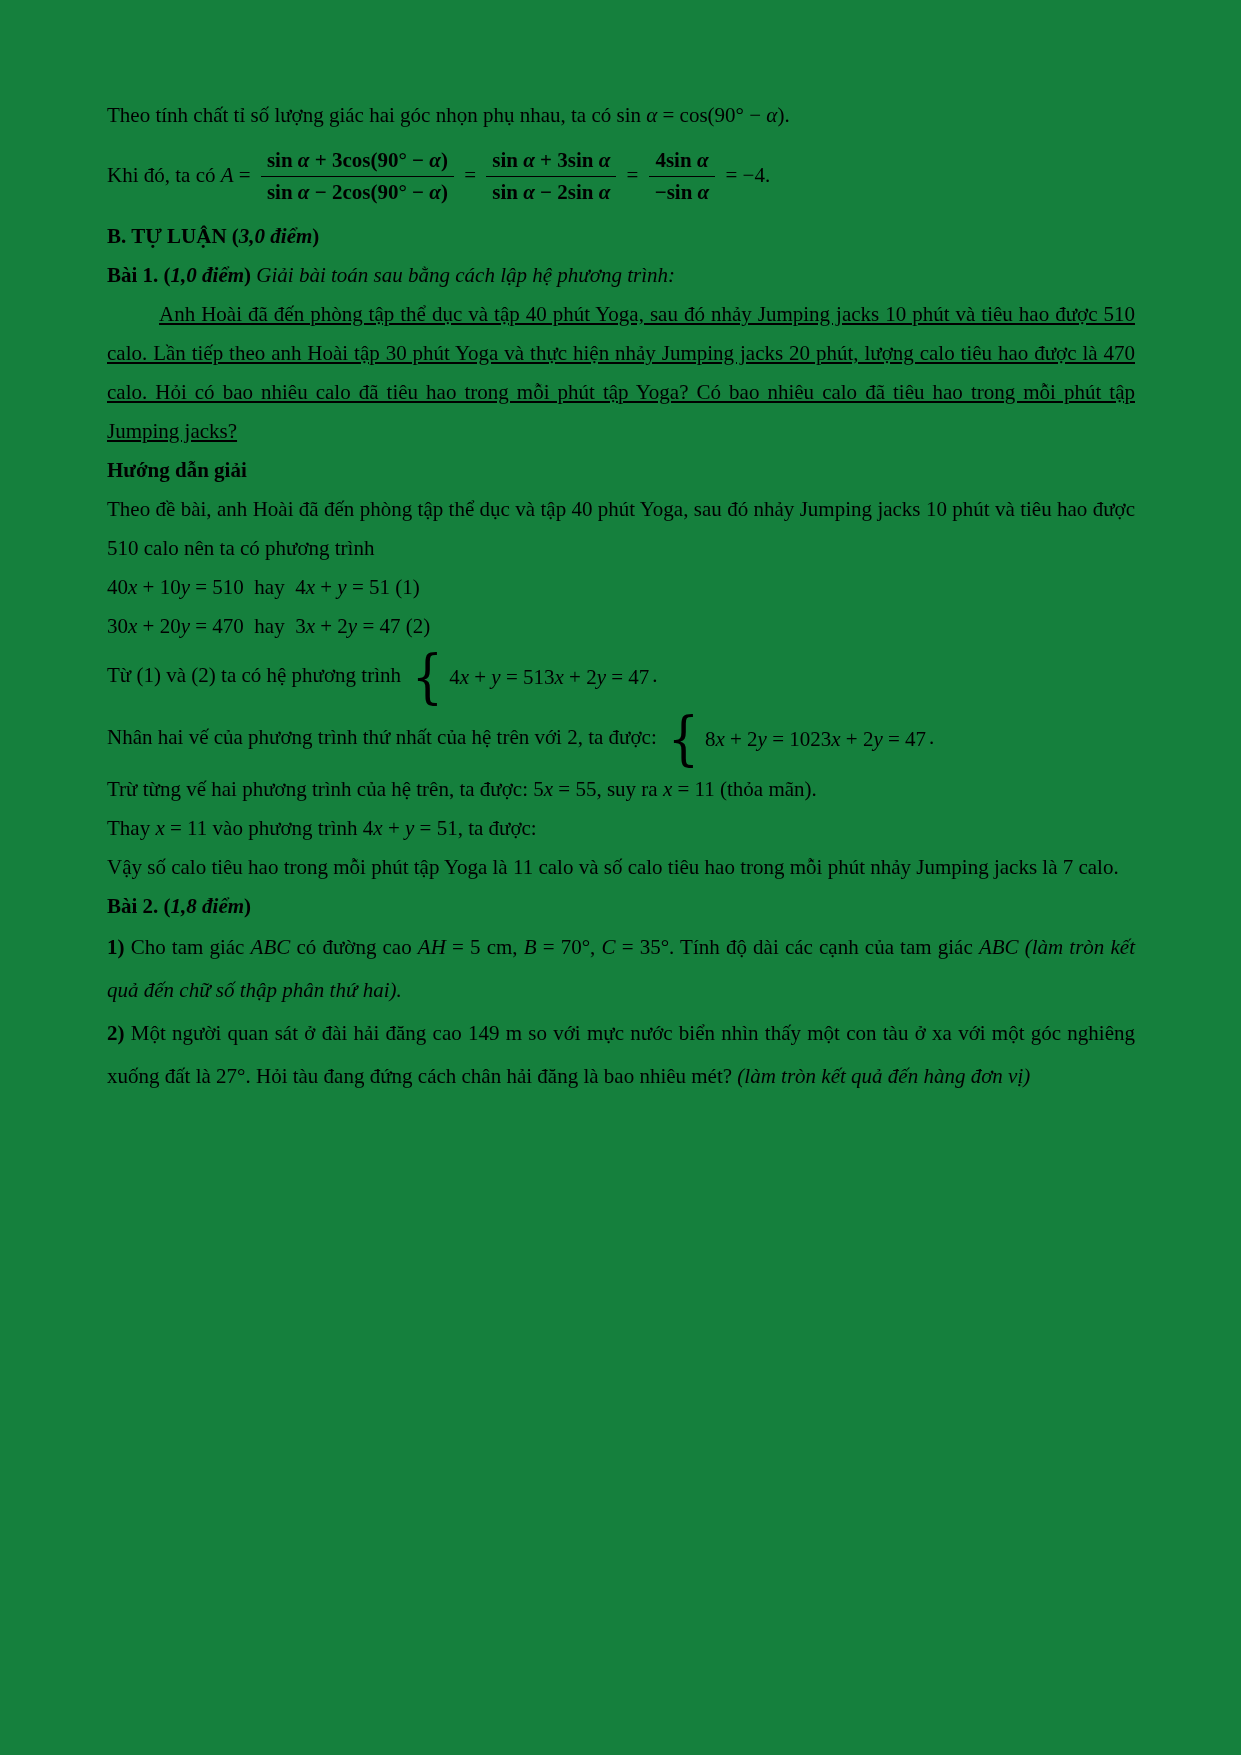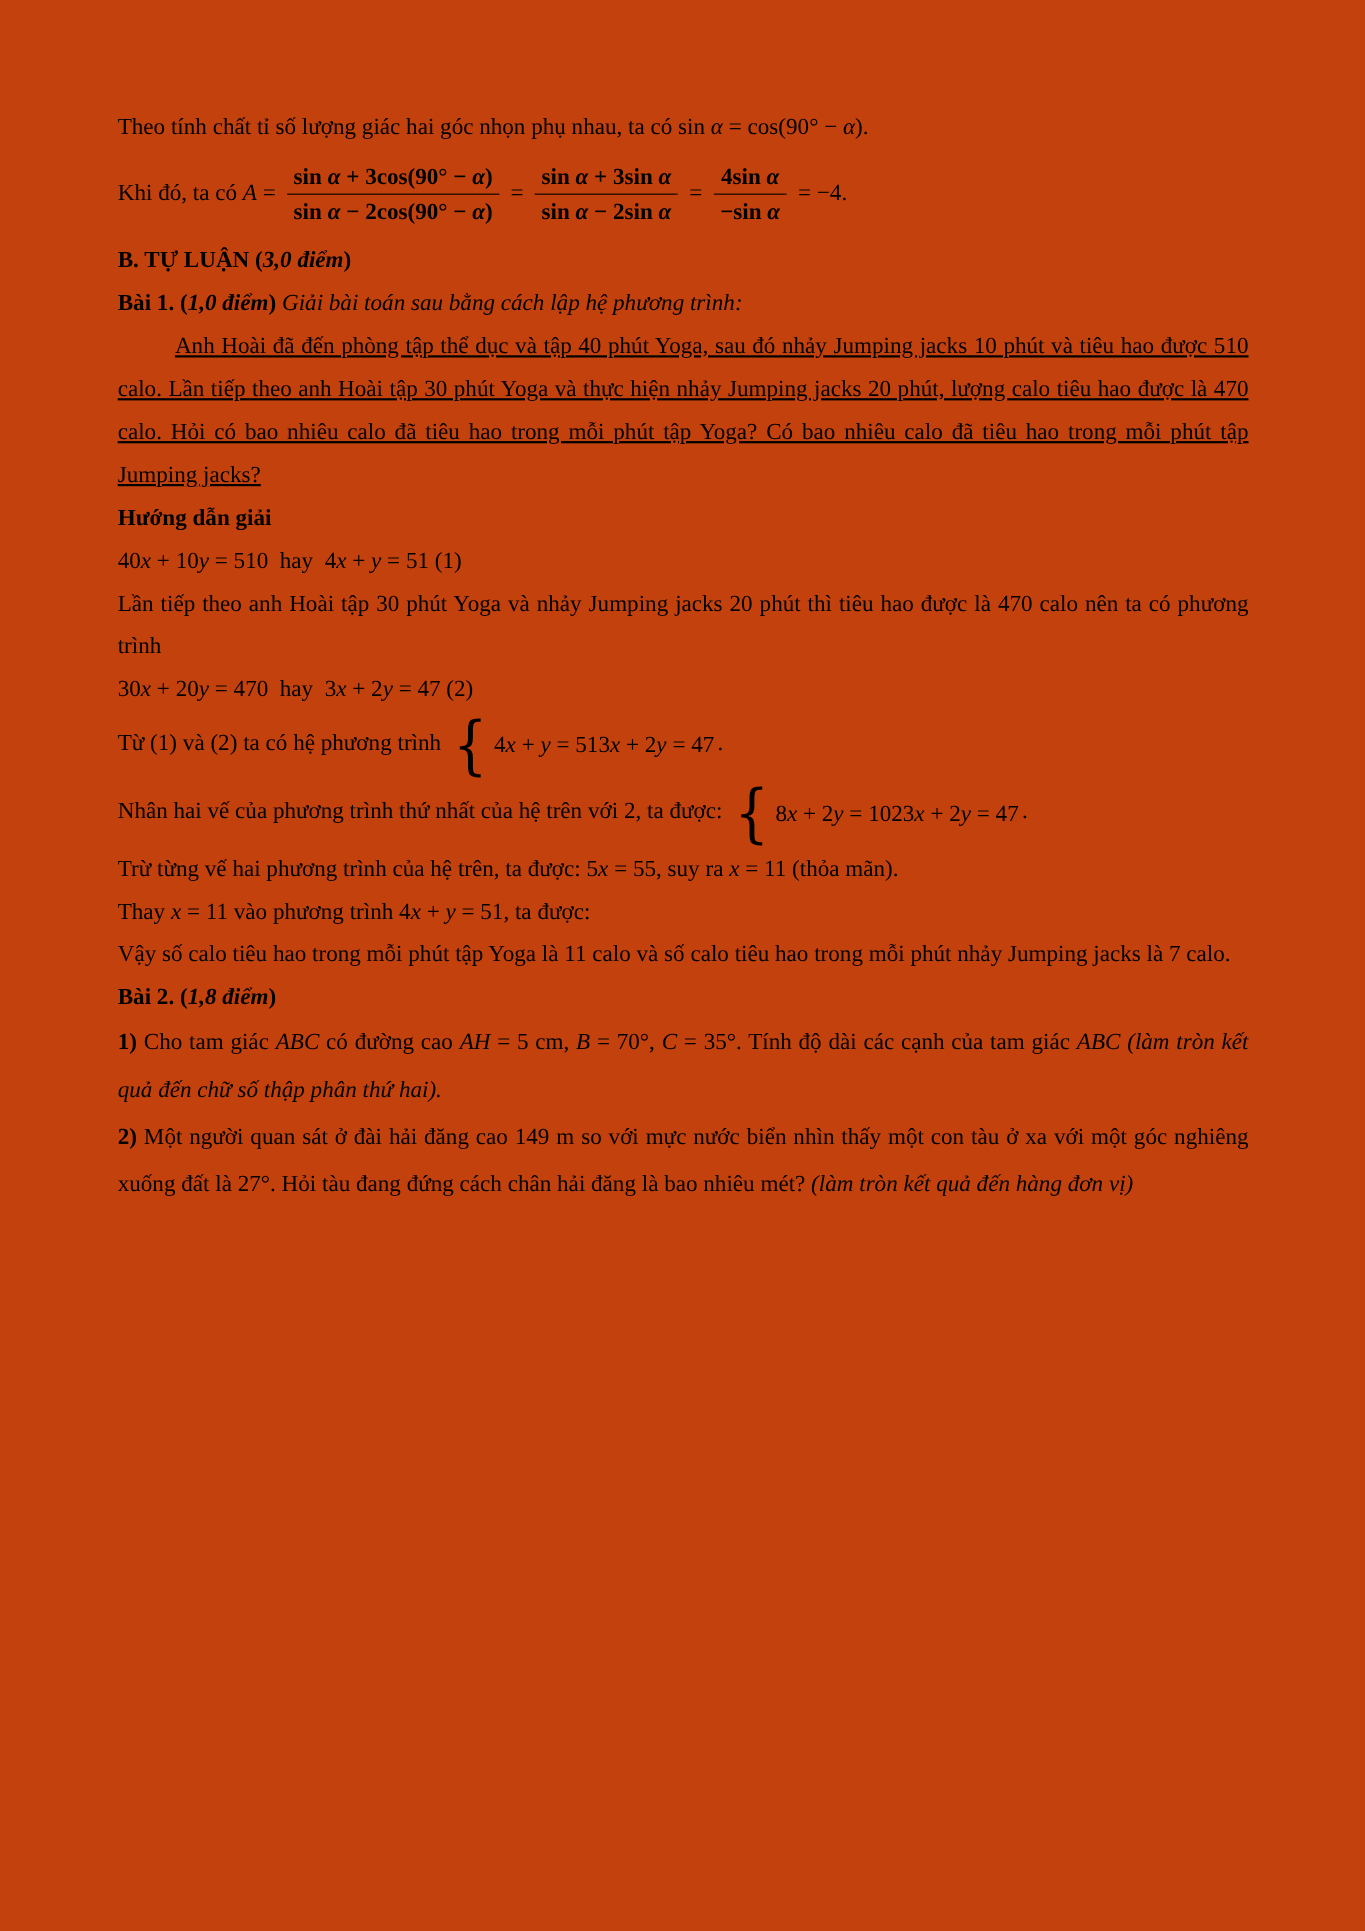--- a/index.html
+++ b/index.html
@@ -2,21 +2,21 @@
 <html><head>
 <meta charset="utf-8">
 <style>
   * { box-sizing: border-box; }
   html, body { margin: 0; padding: 0; background: #ffffff; }
   .page {
     position: relative;
     width: 1241px;
     min-height: 1755px;
     margin: 0 auto;
-    background: #c2410c;
+    background: #15803d;
     color: #000000;
     font-family: "Liberation Serif", "DejaVu Serif", serif;
     font-size: 21px;
     padding: 96px 106px 60px 107px;
   }
   .para { margin: 0; line-height: 39px; text-align: justify; }
   .center { text-align: left; }
   .indent { text-indent: 52px; text-decoration: underline; }
   .spaced { line-height: 43px; }
   .b { font-weight: bold; }
@@ -58,22 +58,22 @@
 </head>
 <body>
 
 <div class="page">
   <p class="para"><span>Theo tính chất tỉ số lượng giác hai góc nhọn phụ nhau, ta có </span><span class="math">sin <i>α</i> = cos(90° − <i>α</i>)</span><span>.</span></p>
   <p class="para formula"><span>Khi đó, ta có  </span><span class="math"><i>A</i> = </span><span class="frac"><span class="num">sin <i>α</i> + 3cos(90° − <i>α</i>)</span><span class="den">sin <i>α</i> − 2cos(90° − <i>α</i>)</span></span><span class="math"> = </span><span class="frac"><span class="num">sin <i>α</i> + 3sin <i>α</i></span><span class="den">sin <i>α</i> − 2sin <i>α</i></span></span><span class="math"> = </span><span class="frac"><span class="num">4sin <i>α</i></span><span class="den">−sin <i>α</i></span></span><span class="math"> = −4.</span></p>
   <p class="para"><span class="b">B. TỰ LUẬN (</span><span class="b i">3,0 điểm</span><span class="b">)</span></p>
   <p class="para"><span class="b">Bài 1. (</span><span class="b i">1,0 điểm</span><span class="b">) </span><span class="i">Giải bài toán sau bằng cách lập hệ phương trình:</span></p>
   <p class="para indent"><span>Anh Hoài đã đến phòng tập thể dục và tập 40 phút Yoga, sau đó nhảy Jumping jacks 10 phút và tiêu hao được 510 calo. Lần tiếp theo anh Hoài tập 30 phút Yoga và thực hiện nhảy Jumping jacks 20 phút, lượng calo tiêu hao được là 470 calo. Hỏi có bao nhiêu calo đã tiêu hao trong mỗi phút tập Yoga? Có bao nhiêu calo đã tiêu hao trong mỗi phút tập Jumping jacks?</span></p>
   <p class="para"><span class="b">Hướng dẫn giải</span></p>
+  <p class="para"><span>Theo đề bài, anh Hoài đã đến phòng tập thể dục và tập 40 phút Yoga, sau đó nhảy Jumping jacks 10 phút và tiêu hao được 510 calo nên ta có phương trình</span></p>
   <p class="para center"><span class="math">40<i>x</i> + 10<i>y</i> = 510</span><span>&nbsp; hay &nbsp;</span><span class="math">4<i>x</i> + <i>y</i> = 51 (1)</span></p>
-  <p class="para"><span>Lần tiếp theo anh Hoài tập 30 phút Yoga và nhảy Jumping jacks 20 phút thì tiêu hao được là 470 calo nên ta có phương trình</span></p>
   <p class="para center"><span class="math">30<i>x</i> + 20<i>y</i> = 470</span><span>&nbsp; hay &nbsp;</span><span class="math">3<i>x</i> + 2<i>y</i> = 47 (2)</span></p>
   <p class="para"><span>Từ </span><span class="math">(1)</span><span> và </span><span class="math">(2)</span><span> ta có hệ phương trình </span><span class="cases">
         <span class="brace">{</span>
         <span class="case-lines">
           <span class="case-line math">4<i>x</i> + <i>y</i> = 51</span>
           <span class="case-line math">3<i>x</i> + 2<i>y</i> = 47</span>
         </span>
       </span><span>.</span></p>
   <p class="para"><span>Nhân hai vế của phương trình thứ nhất của hệ trên với 2, ta được: </span><span class="cases">
         <span class="brace">{</span>

